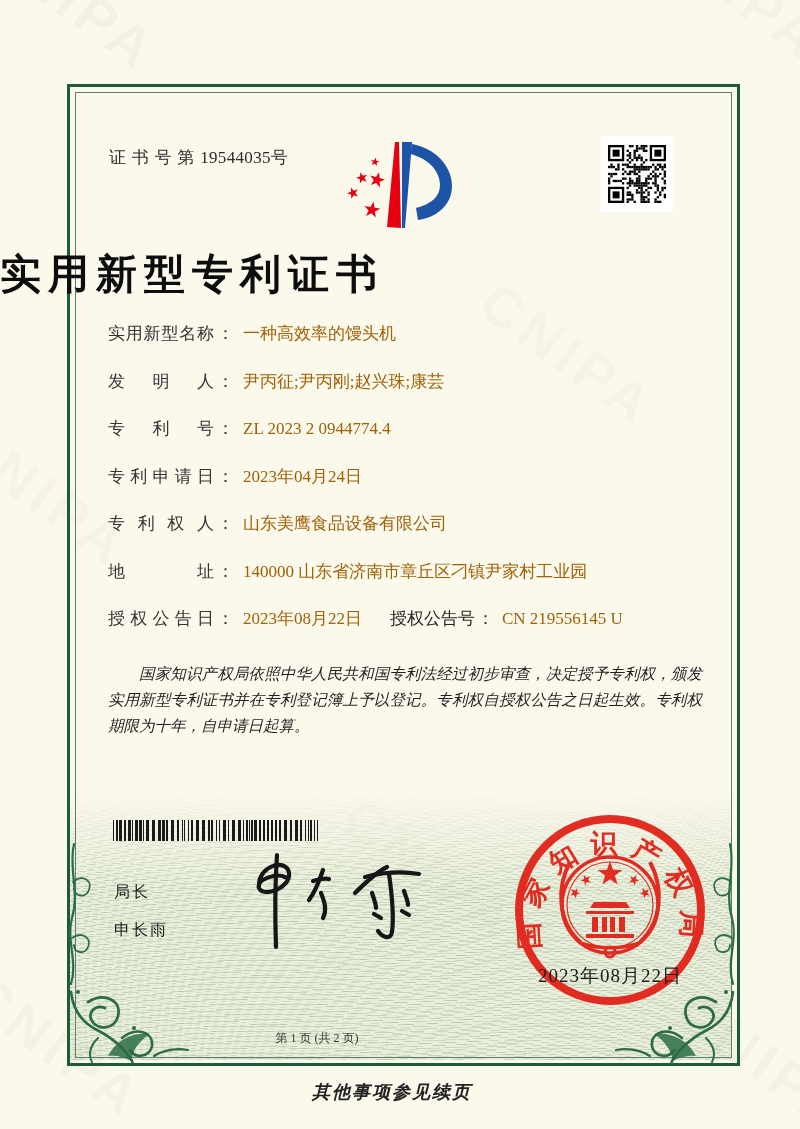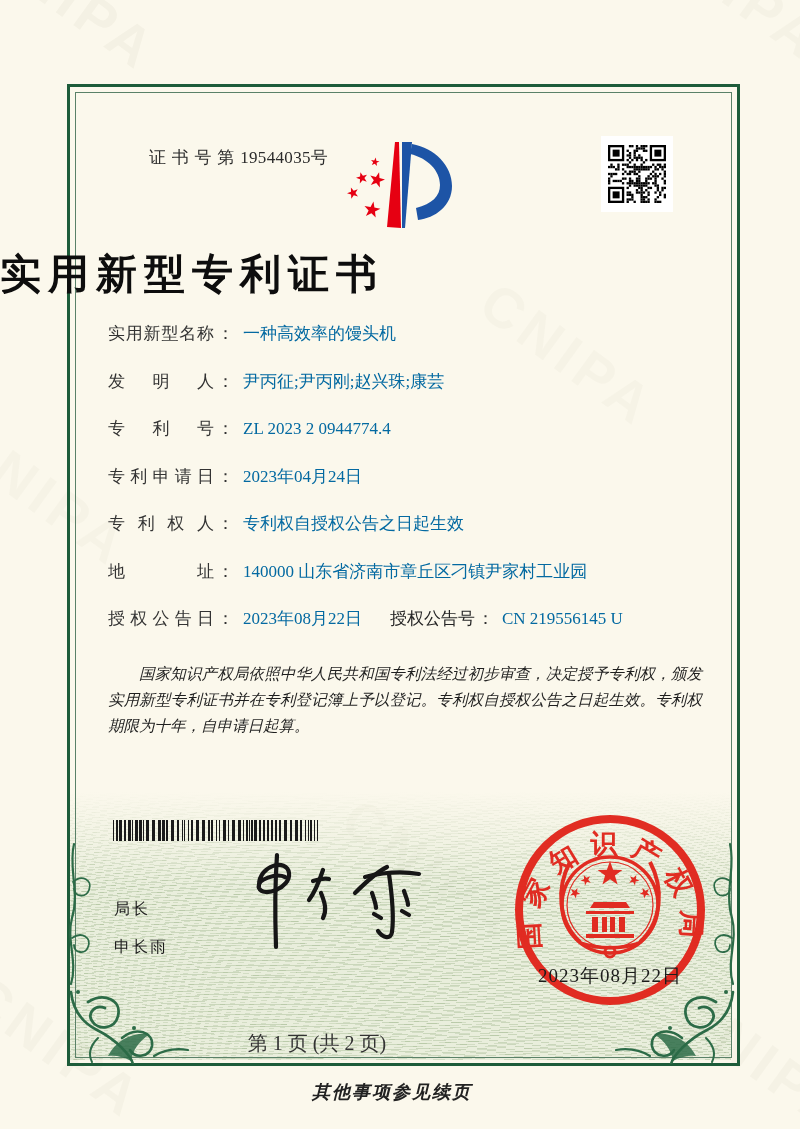--- a/index.html
+++ b/index.html
@@ -21,54 +21,54 @@
         background-color:#e9eedc;
         background-image:
           repeating-radial-gradient(1200px 420px at 30% -280px, rgba(130,160,110,0.30) 0 1.4px, rgba(0,0,0,0) 1.4px 7px),
           repeating-radial-gradient(1500px 520px at 75% 620px, rgba(130,160,110,0.22) 0 1.4px, rgba(0,0,0,0) 1.4px 8px);}
   .band-fade{position:absolute;left:0;top:0;width:100%;height:95px;
         background:linear-gradient(#fbf8ec 0%, rgba(251,248,236,0) 100%);}
 
   .flourish{position:absolute;z-index:3;}
 
   .cert-no{position:absolute;left:109px;top:146px;font-size:17px;color:#2b2b2b;z-index:4;}
-  .cert-no .pfx{letter-spacing:0.34em;margin-left:40px;}
+  .cert-no .pfx{letter-spacing:0.34em;}
   .cert-no .num{letter-spacing:0.02em;text-align:center;}
 
   .logo{position:absolute;left:340px;top:138px;z-index:4;}
   .qr-box{position:absolute;left:601px;top:136px;width:72px;height:76px;background:#fff;z-index:4;
           display:flex;align-items:center;justify-content:center;}
 
   .title{position:absolute;left:0;top:247px;width:800px;font-size:41px;
          font-weight:700;letter-spacing:7px;color:#0d0d0d;z-index:4;}
 
   .fields{position:absolute;left:108px;top:322px;width:600px;z-index:4;font-size:17px;}
   .field-row{position:relative;height:22px;margin-bottom:25.5px;white-space:nowrap;color:#242424;}
   .flabel{display:inline-flex;width:106px;justify-content:space-between;vertical-align:top;color:#333;}
   .fcolon{display:inline-block;margin:0 9px 0 3px;color:#333;}
-  .fvalue{color:#0369a1;}
+  .fvalue{color:#a16207;}
   .fcell2{position:absolute;left:282px;top:0;font-family:Liberation Serif, serif;}
   .fcell2 .fcolon{margin:0 8px 0 2px;}
 
   .body-text{position:absolute;left:108px;top:645px;width:594px;z-index:4;
              font-size:15.5px;line-height:26px;font-style:italic;color:#1f1f1f;
              text-align:justify;}
   .body-text p{margin:16px 0 4px 0;text-indent:2em;}
 
   .barcode{position:absolute;left:113px;top:820px;z-index:4;}
 
   .signer{position:absolute;left:114px;top:882px;z-index:4;
           font-family:"Liberation Sans","DejaVu Sans",sans-serif;font-size:16px;color:#1c1c1c;
           letter-spacing:2px;}
-  .signer div{margin-bottom:17px;margin-top:17px;}
+  .signer div{margin-bottom:17px;}
   .signature{position:absolute;left:225px;top:843px;z-index:5;}
 
   .seal{position:absolute;left:508px;top:810px;z-index:6;}
 
-  .page-no{position:absolute;left:0;top:1030px;width:634px;text-align:center;font-size:20px;
+  .page-no{position:absolute;left:0;top:1030px;width:634px;text-align:center;font-size:12px;
            color:#333;z-index:4;}
   .cont-note{position:absolute;left:0;top:1080px;width:784px;text-align:center;font-size:18px;
              font-style:italic;font-weight:600;letter-spacing:2px;color:#222;z-index:4;}
 </style>
 </head>
 <body>
 
 <div class="page">
 
   <div class="band">
@@ -378,21 +378,21 @@
           <span>利</span>
           <span>申</span>
           <span>请</span>
           <span>日</span>
         </span><span class="fcolon">：</span><span class="fvalue">2023年04月24日</span></div>
       <div class="field-row"><span class="flabel">
           <span>专</span>
           <span>利</span>
           <span>权</span>
           <span>人</span>
-        </span><span class="fcolon">：</span><span class="fvalue">专利权自授权公告之日起生效</span></div>
+        </span><span class="fcolon">：</span><span class="fvalue">山东美鹰食品设备有限公司</span></div>
       <div class="field-row"><span class="flabel">
           <span>地</span>
           <span>址</span>
         </span><span class="fcolon">：</span><span class="fvalue">140000 山东省济南市章丘区刁镇尹家村工业园</span></div>
       <div class="field-row"><span class="flabel">
           <span>授</span>
           <span>权</span>
           <span>公</span>
           <span>告</span>
           <span>日</span>

